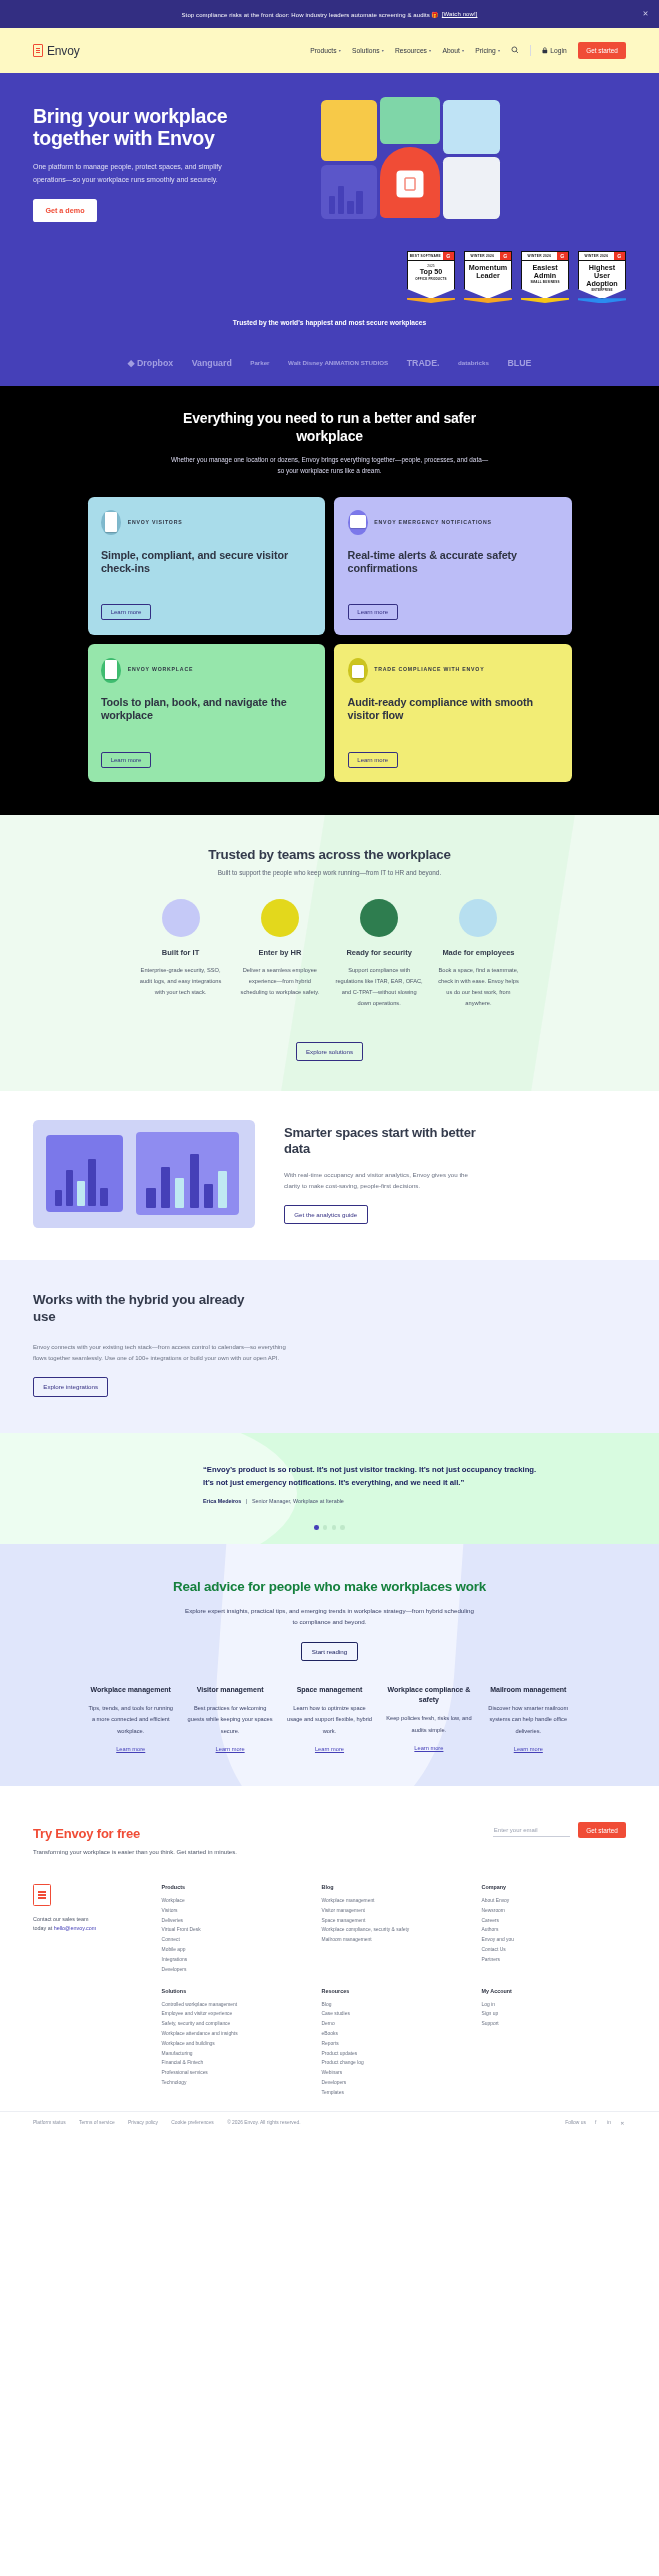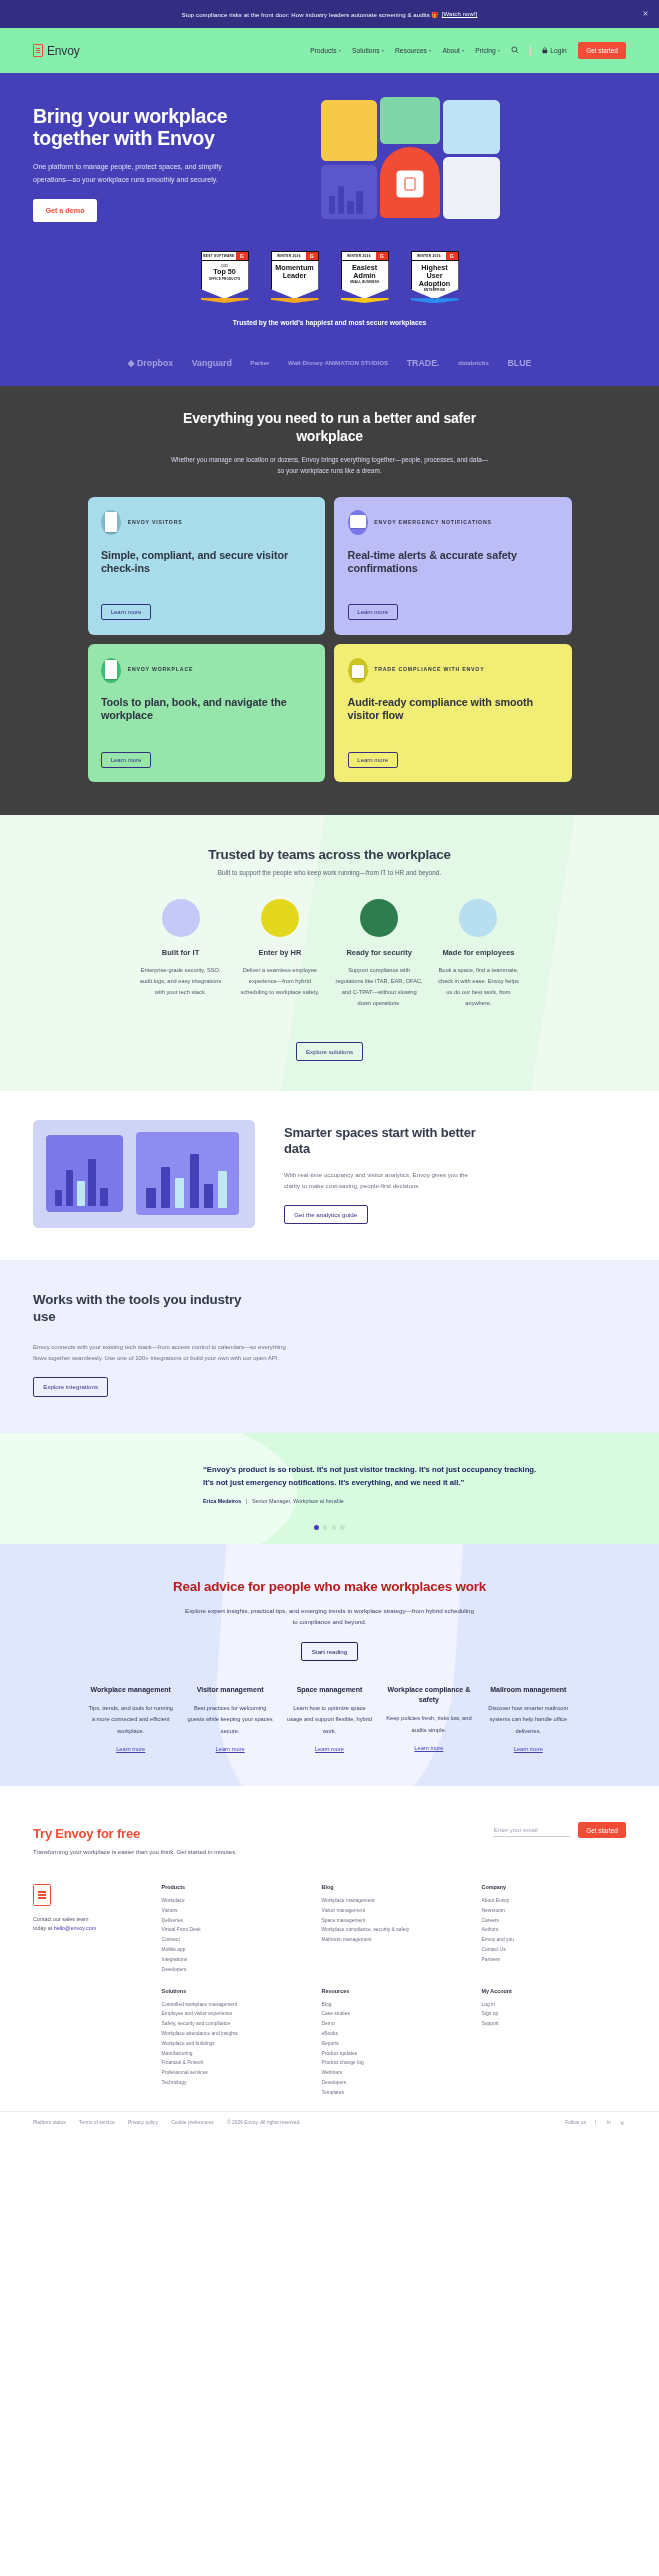--- a/index.html
+++ b/index.html
@@ -26,21 +26,21 @@
   .announce-text { display: flex; align-items: center; gap: 2.6px; }
   .announce-link { color: #fff; text-decoration: underline; }
   .announce-close {
     position: absolute; right: 10.3px; top: 50%; transform: translateY(-50%);
     font-size: 7.2px; color: #cfcde8; cursor: pointer; line-height: 1;
   }
 
   
   .nav {
     height: 45px;
-    background: #86efac;
+    background: #fef9c3;
     display: flex;
     align-items: center;
     padding: 0 33px;
   }
   .brand { display: flex; align-items: center; gap: 3.6px; }
   .brand-mark {
     width: 10.3px; height: 13.4px; border: 1px solid #f04c36; border-radius: 1px;
     display: flex; flex-direction: column; align-items: center; justify-content: center; gap: 1px;
   }
   .brand-mark i { display: block; width: 4.6px; height: 1px; background: #f04c36; }
@@ -93,21 +93,21 @@
   .art-f { left: 127px; top: 60px; width: 57px; height: 62px; background: #eef1f6; }
   .art-e-badge {
     position: absolute; left: 50%; top: 52%; transform: translate(-50%,-50%);
     width: 27px; height: 27px; background: #fff; border-radius: 4.1px;
     display: flex; align-items: center; justify-content: center;
   }
   .art-e-badge span { width: 11.3px; height: 13.4px; border: 1.5px solid #f04c36; border-radius: 1px; }
   .art-bar { position: absolute; bottom: 5.2px; background: #4540b8; border-radius: 1px; }
 
   
-  .badges { display: flex; justify-content: center; gap: 22px; margin-top: 25px; }
+  .badges { display: flex; justify-content: flex-end; gap: 9px; margin-top: 25px; }
   .g2 { width: 48px; }
   .g2-head {
     display: flex; border: 0.8px solid #111; background: #fff; height: 9.8px; align-items: stretch;
   }
   .g2-head-label {
     flex: 1; display: flex; align-items: center; justify-content: center;
     font-size: 3.2px; font-weight: 700; letter-spacing: 0.3px; color: #111;
   }
   .g2-logo {
     width: 11.3px; background: #ee3524; color: #fff; font-size: 5.2px; font-weight: 700;
@@ -131,21 +131,21 @@
 
   
   .logos {
     background: #4540b8; display: flex; align-items: center; justify-content: center;
     gap: 18.5px; height: 47px; color: #a7a4e4; font-weight: 700; overflow: hidden;
   }
   .logo-item { font-size: 8.8px; white-space: nowrap; opacity: .95; display:flex; align-items:center; gap:2.6px;}
   .logo-item.small { font-size: 6.2px; }
 
   
-  .everything { background: #404040; padding: 24px 50px 33px; }
+  .everything { background: #000000; padding: 24px 50px 33px; }
   .sec-head { text-align: center; max-width: 319px; margin: 0 auto 19.6px; }
   .sec-title { font-size: 14px; color: #fff; font-weight: 700; line-height: 1.25; letter-spacing: -0.2px; }
   .sec-sub { font-size: 6.4px; line-height: 1.85; color: #dcdbf2; margin-top: 8.2px; }
 
   .cards { display: grid; grid-template-columns: 1fr 1fr; gap: 9.3px; max-width: 484px; margin: 0 auto; }
   .card { border-radius: 6.2px; padding: 13.4px 13.4px 14.4px; min-height: 138px; display: flex; flex-direction: column; }
   .card-blue   { background: #a9dcea; }
   .card-green  { background: #96e6ab; }
   .card-purple { background: #bcbdf7; }
   .card-yellow { background: #f2ed75; }
@@ -217,21 +217,21 @@
   .dot { width: 4.6px; height: 4.6px; border-radius: 50%; background: #bfe8c9; }
   .dot.active { background: #4540b8; }
 
   
   .advice { background: #e0e6fb; padding: 34px 33px 33px; position: relative; overflow: hidden; }
   .advice::before {
     content:""; position:absolute; left:33%; top:-10%; width:36%; height:130%;
     background:#f1f4fe; border-radius: 0 0 50% 50%; transform: skewX(-4deg);
   }
   .advice-inner { position: relative; }
-  .advice-title { text-align: center; font-size: 13.4px; font-weight: 700; color: #b91c1c; line-height: 1.3; letter-spacing: -0.2px; }
+  .advice-title { text-align: center; font-size: 13.4px; font-weight: 700; color: #15803d; line-height: 1.3; letter-spacing: -0.2px; }
   .advice-sub { text-align: center; font-size: 6.2px; line-height: 1.9; color: #3a4166; margin-top: 9.3px; max-width: 289px; margin-left: auto; margin-right: auto; }
   .btn-outline-deep {
     display: block; margin: 13.4px auto 0; background: transparent; border: 0.8px solid #1e2360;
     color: #1e2360; border-radius: 2.1px; padding: 5.2px 9.3px; font-size: 6.2px; cursor: pointer; font-family: inherit;
   }
   .topics { display: flex; gap: 12.4px; justify-content: center; margin-top: 24px; }
   .topic { width: 87px; text-align: center; }
   .topic-title { font-size: 7px; font-weight: 700; color: #22283f; line-height: 1.45; }
   .topic-text { font-size: 5.7px; line-height: 1.95; color: #3a4166; margin-top: 8.2px; }
   .topic-link { font-size: 5.7px; color: #4540b8; margin-top: 9.3px; display: inline-block; cursor: pointer; }
@@ -529,21 +529,21 @@
     </div>
   </div>
   <div class="smarter-body">
     <h2 class="smarter-title">Smarter spaces start with better data</h2>
     <p class="smarter-text">With real-time occupancy and visitor analytics, Envoy gives you the clarity to make cost-saving, people-first decisions.</p>
     <button class="btn-outline-navy">Get the analytics guide</button>
   </div>
 </div>
 
 <div class="tools">
-  <h2 class="tools-title">Works with the tools you industry use</h2>
+  <h2 class="tools-title">Works with the hybrid you already use</h2>
   <p class="tools-text">Envoy connects with your existing tech stack—from access control to calendars—so everything flows together seamlessly. Use one of 100+ integrations or build your own with our open API.</p>
   <button class="btn-outline-navy">Explore integrations</button>
 </div>
 
 <div class="quote">
   <div class="quote-inner">
     <p class="quote-text">“Envoy’s product is so robust. It’s not just visitor tracking. It’s not just occupancy tracking. It’s not just emergency notifications. It’s everything, and we need it all.”</p>
     <p class="quote-by">
       <b>Erica Medeiros</b>
       <span>| <span>Senior Manager, Workplace at Iterable</span></span>

